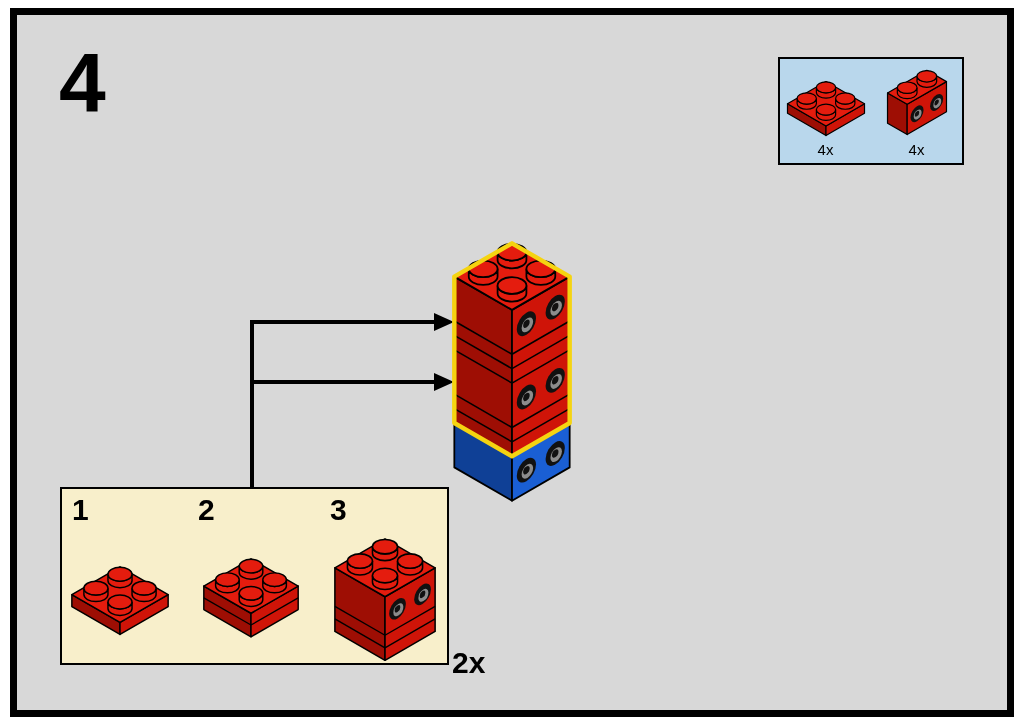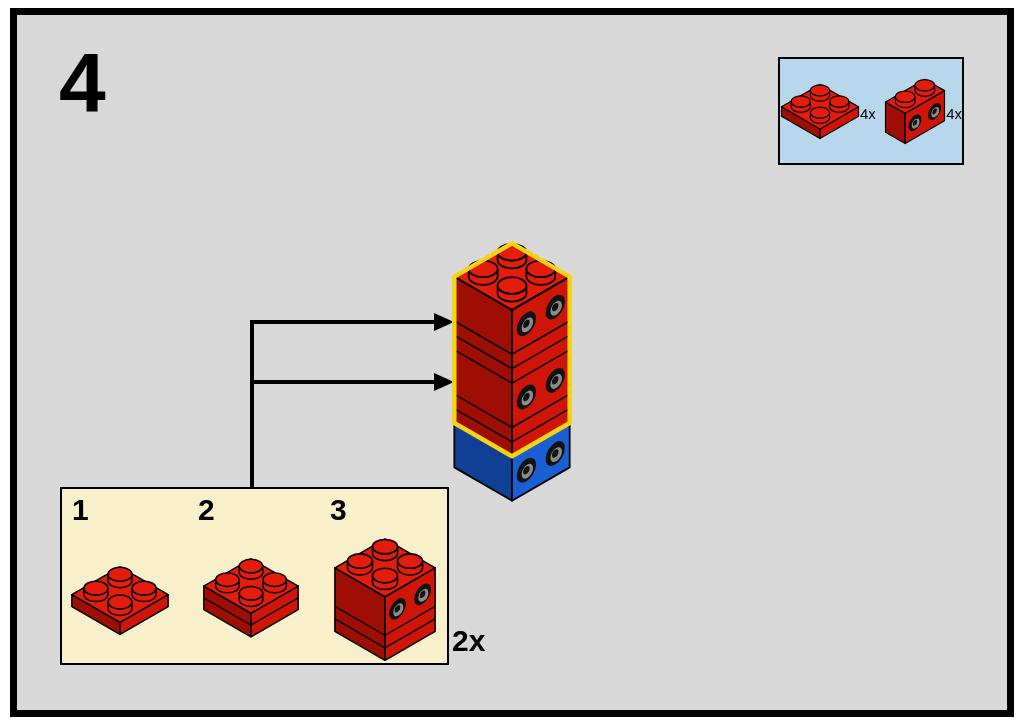--- a/index.html
+++ b/index.html
@@ -18,21 +18,21 @@
     position:absolute; left:42px; top:26px;
     font-size:84px; font-weight:bold; color:#000; line-height:1;
   }
   
   .parts-box {
     position:absolute; left:761px; top:42px; width:186px; height:108px;
     background:#b9d7ec; border:2px solid #000;
     display:flex; flex-direction:row;
   }
   .part-cell {
-    flex:1; display:flex; flex-direction:row;
+    flex:1; display:flex; flex-direction:column;
     align-items:center; justify-content:flex-end;
     padding:6px 0 5px 0;
   }
   .part-count { font-size:15px; color:#000; margin-top:4px; }
   
   .stack-svg { position:absolute; left:434px; top:225px; }
   .arrows-svg { position:absolute; left:223px; top:297px; }
   
   .substeps-box {
     position:absolute; left:43px; top:472px; width:389px; height:178px;
@@ -40,21 +40,21 @@
   }
   .substep-num {
     position:absolute; top:6px; font-size:30px; font-weight:bold; color:#000; line-height:1;
   }
   .s1 { left:10px; } .s2 { left:136px; } .s3 { left:268px; }
   .substep-art { position:absolute; }
   .art1 { left:8px;  top:76px; }
   .art2 { left:140px; top:68px; }
   .art3 { left:270px; top:48px; }
   .qty-label {
-    position:absolute; left:435px; top:611px;
+    position:absolute; left:435px; top:633px;
     font-size:30px; font-weight:bold; color:#000; line-height:1;
   }
   
   .f-red-top   { fill:#e41c0e; stroke:#000; stroke-width:1.6; stroke-linejoin:round; }
   .f-red-right { fill:#cf1408; stroke:#000; stroke-width:1.6; stroke-linejoin:round; }
   .f-red-left  { fill:#9e0e04; stroke:#000; stroke-width:1.6; stroke-linejoin:round; }
   .f-blue-right{ fill:#1a5fd4; stroke:#000; stroke-width:1.6; stroke-linejoin:round; }
   .f-blue-left { fill:#0f4096; stroke:#000; stroke-width:1.6; stroke-linejoin:round; }
   .stud-red { fill:#e41c0e; }
   .seams line { stroke:#000; stroke-width:1.4; }

